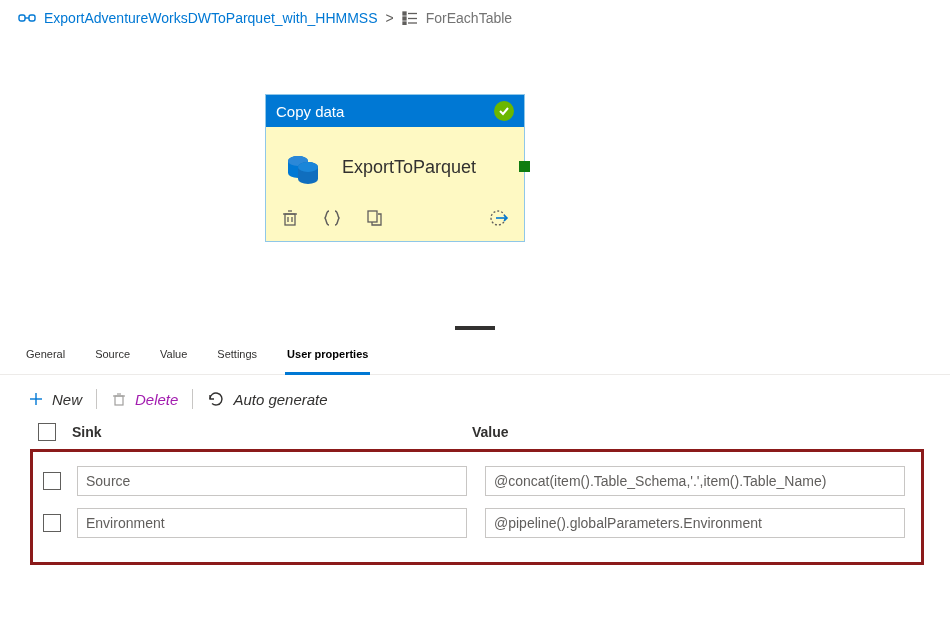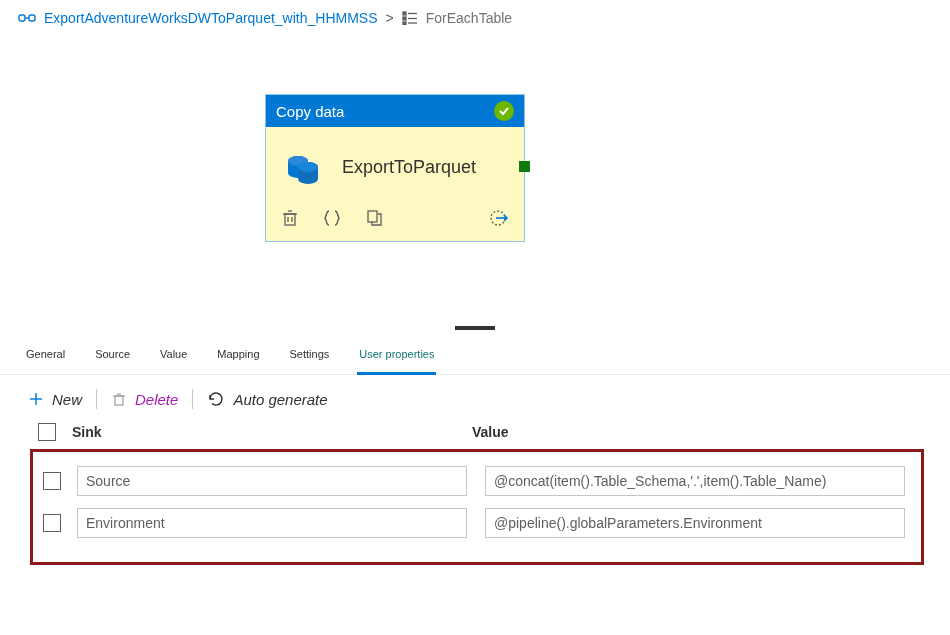--- a/index.html
+++ b/index.html
@@ -19,21 +19,21 @@
   .activity-name { font-size: 18px; color: #323130; }
   .activity-toolbar { display: flex; align-items: center; justify-content: space-between; padding: 6px 14px 12px 14px; }
   .activity-toolbar .left { display: flex; gap: 22px; }
   .tool-icon { color: #605e5c; cursor: pointer; display: inline-flex; }
   .handle { position: absolute; right: -6px; top: 66px; width: 11px; height: 11px; background: #107c10; }
 
   .resize-grip { position: absolute; left: 50%; transform: translateX(-50%); bottom: 0; width: 40px; height: 4px; background: #323130; }
 
   .tabs { display: flex; gap: 26px; padding: 0 24px; border-bottom: 1px solid #edebe9; margin-top: 6px; }
   .tab { padding: 12px 2px; color: #323130; cursor: pointer; font-size: 11px; }
-  .tab.active { color: #0f766e; border-bottom: 3px solid #0078d4; margin-bottom: -1px; }
+  .tab.active { color: #000000; border-bottom: 3px solid #0078d4; margin-bottom: -1px; font-weight: bold; }
 
   .toolbar { display: flex; align-items: center; gap: 14px; padding: 14px 28px 10px 28px; font-size: 15px; }
   .tb-btn { display: inline-flex; align-items: center; gap: 8px; color: #323130; cursor: pointer; font-style: italic; }
   .tb-btn.disabled { color: #a21caf; cursor: default; }
   .tb-sep { width: 1px; height: 20px; background: #c8c6c4; }
 
   .table-wrap { padding: 0 26px 0 30px; }
   .thead { display: flex; align-items: center; font-weight: 600; padding: 4px 0 6px 8px; }
   .th-check { width: 34px; display:flex; align-items:center; }
   .th-name { flex: 0 0 400px; }
@@ -145,21 +145,20 @@
     </div>
     <div class="handle"></div>
   </div>
   <div class="resize-grip"></div>
 </div>
 
 <div class="tabs">
   <div class="tab">General</div>
   <div class="tab">Source</div>
   <div class="tab">Value</div>
-  <div class="tab">Mapping</div>
   <div class="tab">Settings</div>
   <div class="tab active">User properties</div>
 </div>
 
 <div class="toolbar">
   <span class="tb-btn">
     <svg width="16" height="16" viewBox="0 0 16 16">
         <g stroke="#0078d4" stroke-width="1.4">
           <line x1="8" y1="2" x2="8" y2="14"></line>
           <line x1="2" y1="8" x2="14" y2="8"></line>

